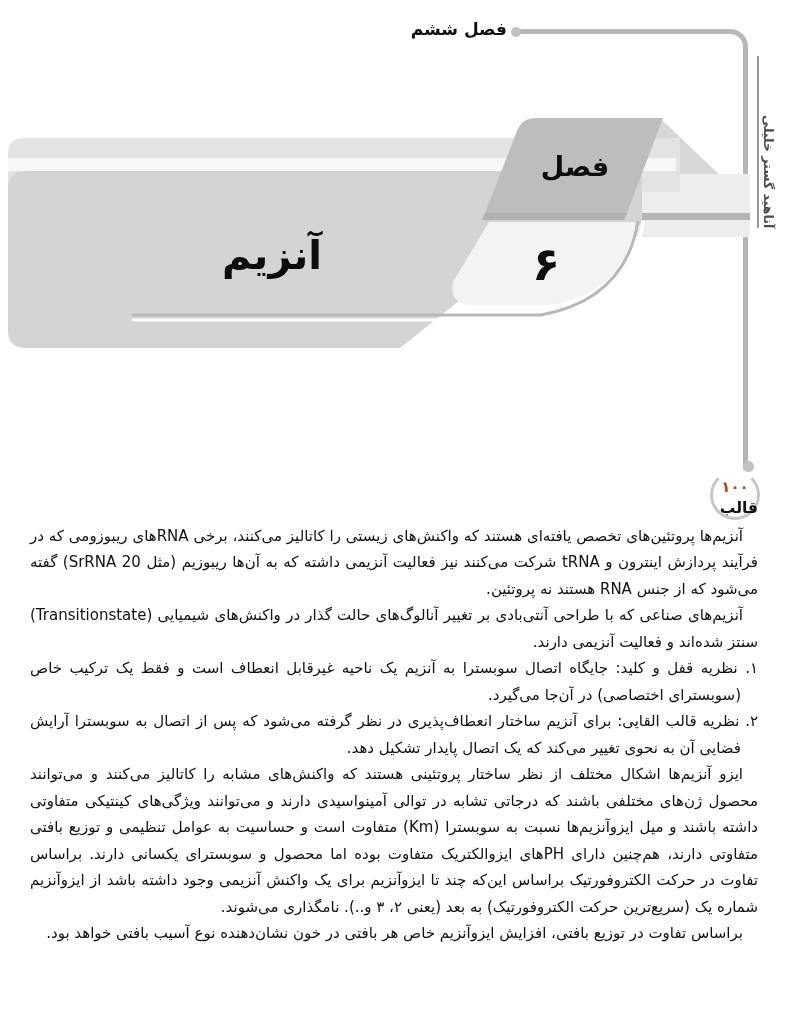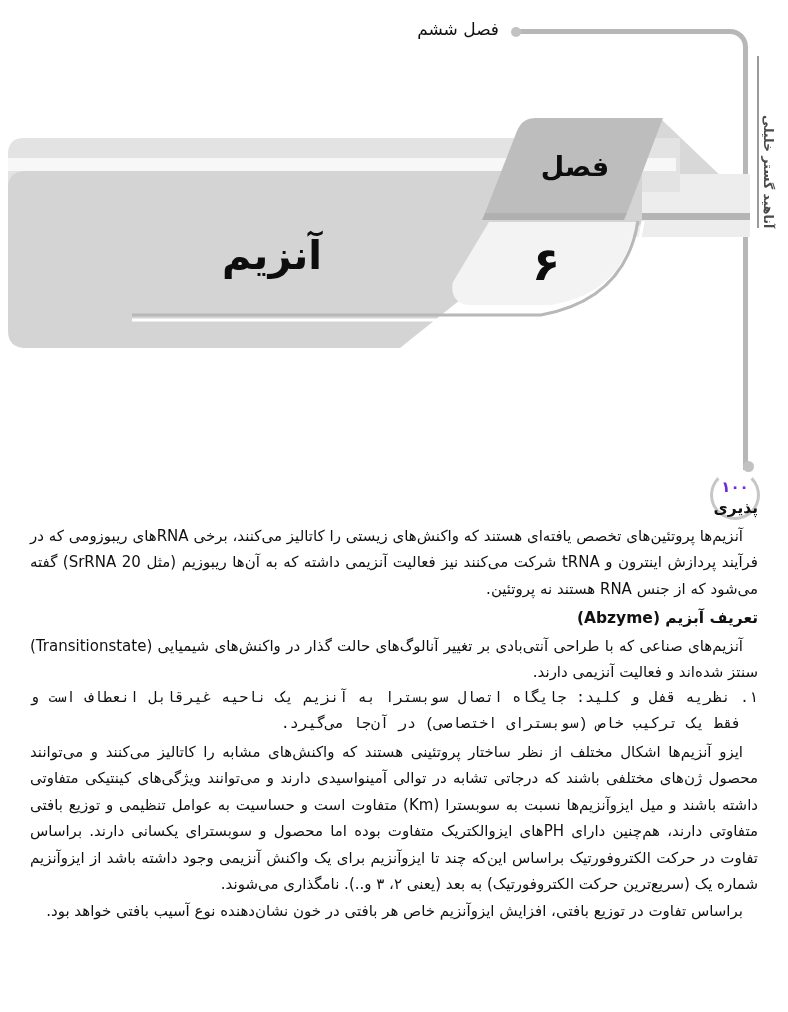--- a/index.html
+++ b/index.html
@@ -4,22 +4,22 @@
 <style>
   html,body{margin:0;padding:0;}
   body{
     width:788px;height:1012px;position:relative;overflow:hidden;
     background:#ffffff;color:#111;
     font-family:"DejaVu Sans","Liberation Sans",sans-serif;
     direction:rtl;
   }
   
   .chapter-label{
-    position:absolute;top:19px;right:289px;
-    font-size:17px;font-weight:normal;white-space:nowrap;
+    position:absolute;top:19px;right:281px;
+    font-size:17px;font-weight:bold;white-space:nowrap;
   }
   .rule-frame{
     position:absolute;left:519px;top:29px;width:224px;height:436px;
     border-top:5px solid #b7b7b7;border-right:5px solid #b7b7b7;
     border-top-right-radius:18px;
   }
   .dot{position:absolute;border-radius:50%;background:#c2c2c2;}
   .dot-start{left:511px;top:27px;width:10px;height:10px;}
   .dot-end{left:743px;top:461px;width:11px;height:11px;}
   
@@ -30,32 +30,32 @@
     border-left:2px solid #9a9a9a;padding-left:2px;
     white-space:nowrap;
   }
   
   .page-badge{
     position:absolute;left:710px;top:470px;width:50px;height:50px;
     border:3px solid #c6c6c6;border-top-color:transparent;border-radius:50%;
     box-sizing:border-box;text-align:center;
   }
   .page-badge span{
-    display:block;margin-top:5px;font-size:15px;font-weight:bold;color:#6d28d9;
+    display:block;margin-top:5px;font-size:15px;font-weight:bold;color:#c2410c;
   }
   
   .banner-svg{position:absolute;top:112px;left:0;}
   
   .content{
     position:absolute;top:492px;right:30px;left:30px;
     font-size:15px;line-height:26.5px;text-align:justify;
   }
   .h{font-weight:bold;font-size:15.5px;margin:3px 0 1px;}
   .p{margin:0;text-indent:15px;}
-  .li{margin:0;padding-right:17px;text-indent:-17px;font-family:Liberation Mono, monospace;}
+  .li{margin:0;padding-right:17px;text-indent:-17px;}
   .note{margin:0;text-indent:15px;}
 </style>
 </head>
 <body>
 
 <div class="chapter-label">فصل ششم</div>
 <div class="rule-frame"></div>
 <div class="dot dot-start"></div>
 <div class="dot dot-end"></div>
 
@@ -85,23 +85,23 @@
   <polygon points="485,101 627,101 624,108 482,108" fill="#b0b0b0"></polygon>
 
   <path d="M 489,110 L 636,110 C 628,152 606,184 550,193 L 470,193 C 456,193 450,182 453,170 Z" fill="#f3f3f3"></path>
 
   <text x="575" y="64" font-size="27" font-weight="bold" text-anchor="middle" fill="#0d0d0d" font-family="DejaVu Sans, sans-serif">فصل</text>
   <text x="546" y="168" font-size="46" font-weight="bold" text-anchor="middle" fill="#0d0d0d" font-family="DejaVu Sans, sans-serif">۶</text>
   <text x="272" y="157" font-size="40" font-weight="bold" text-anchor="middle" fill="#0d0d0d" font-family="DejaVu Sans, sans-serif">آنزیم</text>
 </svg>
 
 <div class="content">
-  <div class="h">پذیری</div>
+  <div class="h">قالب</div>
   <p class="p">آنزیم‌ها پروتئین‌های تخصص یافته‌ای هستند که واکنش‌های زیستی را کاتالیز می‌کنند، برخی RNAهای ریبوزومی که در فرآیند پردازش اینترون و tRNA شرکت می‌کنند نیز فعالیت آنزیمی داشته که به آن‌ها ریبوزیم (مثل 20 SrRNA) گفته می‌شود که از جنس RNA هستند نه پروتئین.</p>
 
-  <div class="h">تعریف آبزیم (Abzyme)</div>
   <p class="p">آنزیم‌های صناعی که با طراحی آنتی‌بادی بر تغییر آنالوگ‌های حالت گذار در واکنش‌های شیمیایی (Transitionstate) سنتز شده‌اند و فعالیت آنزیمی دارند.</p>
 
   <p class="li">۱. نظریه قفل و کلید: جایگاه اتصال سوبسترا به آنزیم یک ناحیه غیرقابل انعطاف است و فقط یک ترکیب خاص (سوبسترای اختصاصی) در آن‌جا می‌گیرد.</p>
+  <p class="li">۲. نظریه قالب القایی: برای آنزیم ساختار انعطاف‌پذیری در نظر گرفته می‌شود که پس از اتصال به سوبسترا آرایش فضایی آن به نحوی تغییر می‌کند که یک اتصال پایدار تشکیل دهد.</p>
 
   <p class="p">ایزو آنزیم‌ها اشکال مختلف از نظر ساختار پروتئینی هستند که واکنش‌های مشابه را کاتالیز می‌کنند و می‌توانند محصول ژن‌های مختلفی باشند که درجاتی تشابه در توالی آمینواسیدی دارند و می‌توانند ویژگی‌های کینتیکی متفاوتی داشته باشند و میل ایزوآنزیم‌ها نسبت به سوبسترا (Km) متفاوت است و حساسیت به عوامل تنظیمی و توزیع بافتی متفاوتی دارند، هم‌چنین دارای PHهای ایزوالکتریک متفاوت بوده اما محصول و سوبسترای یکسانی دارند. براساس تفاوت در حرکت الکتروفورتیک براساس این‌که چند تا ایزوآنزیم برای یک واکنش آنزیمی وجود داشته باشد از ایزوآنزیم شماره یک (سریع‌ترین حرکت الکتروفورتیک) به بعد (یعنی ۲، ۳ و..). نامگذاری می‌شوند.</p>
   <p class="note">براساس تفاوت در توزیع بافتی، افزایش ایزوآنزیم خاص هر بافتی در خون نشان‌دهنده نوع آسیب بافتی خواهد بود.</p>
 </div>
 
 </body></html>

